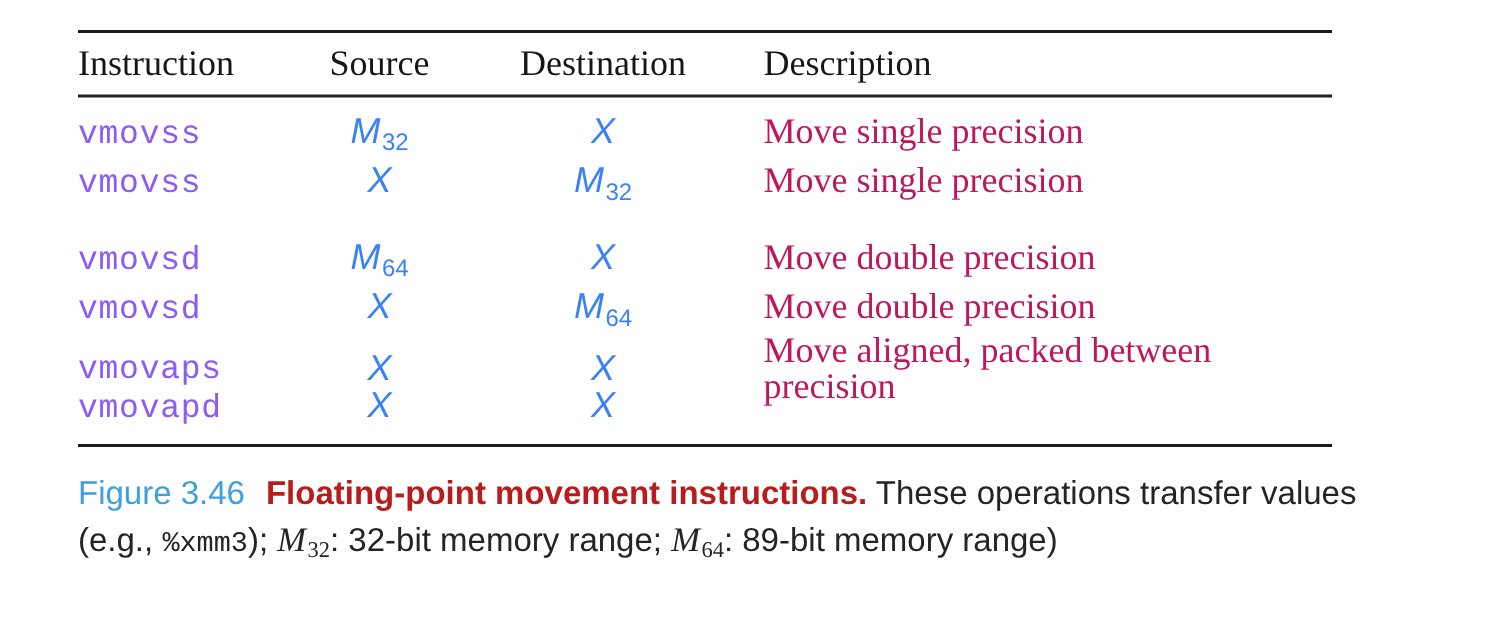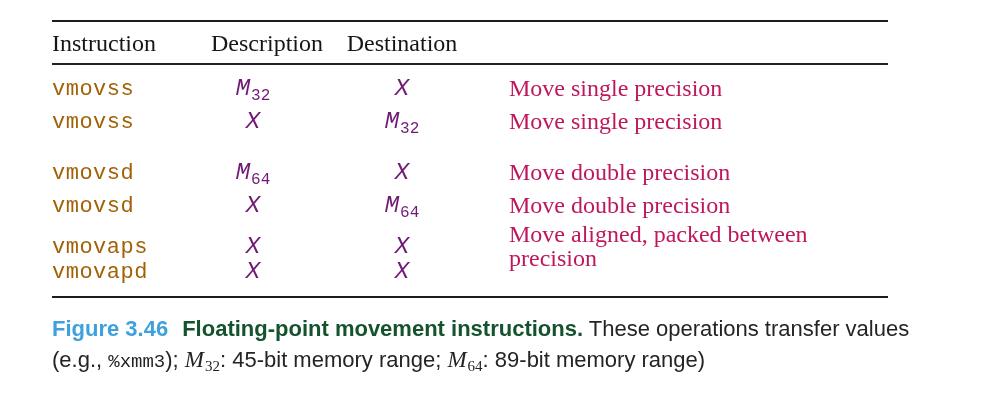--- a/index.html
+++ b/index.html
@@ -40,27 +40,27 @@
   .cell { font-size: 24px; line-height: 1; }
   .c1 { text-align: left; }
   .c2 { text-align: center; }
   .c3 { text-align: center; }
   .c4 { text-align: left; padding-left: 22px; }
 
   .instr {
     font-family: "Liberation Mono", monospace;
     font-size: 22px;
     letter-spacing: 0.5px;
-    color: #a16207;
+    color: #8b5cf6;
   }
   .operand {
-    font-family: Liberation Mono, monospace;
+    font-family: Liberation Sans, sans-serif;
     font-style: italic;
     font-size: 24px;
-    color: #701a75;
+    color: #3b82f6;
   }
   .operand .sub {
     font-style: normal;
     font-size: 16px;
     position: relative;
     top: 5px;
     margin-left: 1px;
   }
   .desc { color: #be185d; }
   .th { font-size: 24px; color: #161616; }
@@ -70,23 +70,23 @@
     position: absolute;
     left: 28px;
     top: 313px;
     width: 958px;
     font-family: "Liberation Sans", sans-serif;
     font-size: 22px;
     line-height: 31px;
     color: #242424;
   }
   .cap-line { white-space: nowrap; }
-  .fig-label { font-weight: 700; color: #3fa0de; }
+  .fig-label { font-weight: 400; color: #3fa0de; }
   .label-gap { display: inline-block; width: 14px; }
-  .cap-title { font-weight: 700; color: #14532d; }
+  .cap-title { font-weight: 700; color: #b91c1c; }
   .cap-var {
     font-family: "Liberation Serif", serif;
     font-style: italic;
     font-size: 23px;
   }
   .cap-var .sub {
     font-style: normal;
     font-size: 15px;
     position: relative;
     top: 4px;
@@ -100,22 +100,23 @@
 </head>
 <body>
 
 <div class="page">
 
   <div class="table-wrap">
     <div class="rule rule-top"></div>
 
     <div class="thead-row">
       <div class="cell th c1">Instruction</div>
+      <div class="cell th c2">Source</div>
+      <div class="cell th c3">Destination</div>
       <div class="cell th c4">Description</div>
-      <div class="cell th c3">Destination</div>
     </div>
 
     <div class="rule rule-mid"></div>
 
     <div class="tbody">
         <div class="tgroup">
           <div class="trow">
             <div class="cell c1"><span class="instr">vmovss</span></div>
             <div class="cell c2"><span class="operand"><span>M</span><span class="sub">32</span></span></div>
             <div class="cell c3"><span class="operand"><span>X</span></span></div>
@@ -156,17 +157,17 @@
       </div>
 
     <div class="rule rule-bottom"></div>
   </div>
 
   <div class="caption">
     <div class="cap-line">
       <span class="fig-label" style="color: rgb(63, 160, 222);">Figure 3.46</span><span class="label-gap"></span><span class="cap-title">Floating-point movement instructions.</span><span> These operations transfer values</span>
     </div>
     <div class="cap-line">
-      <span>(e.g., </span><span class="cap-code">%xmm3</span><span>); </span><span class="cap-var"><span>M</span><span class="sub">32</span></span><span>: 45-bit memory range; </span><span class="cap-var"><span>M</span><span class="sub">64</span></span><span>: 89-bit memory range)</span>
+      <span>(e.g., </span><span class="cap-code">%xmm3</span><span>); </span><span class="cap-var"><span>M</span><span class="sub">32</span></span><span>: 32-bit memory range; </span><span class="cap-var"><span>M</span><span class="sub">64</span></span><span>: 89-bit memory range)</span>
     </div>
   </div>
 
 </div>
 
 </body></html>

